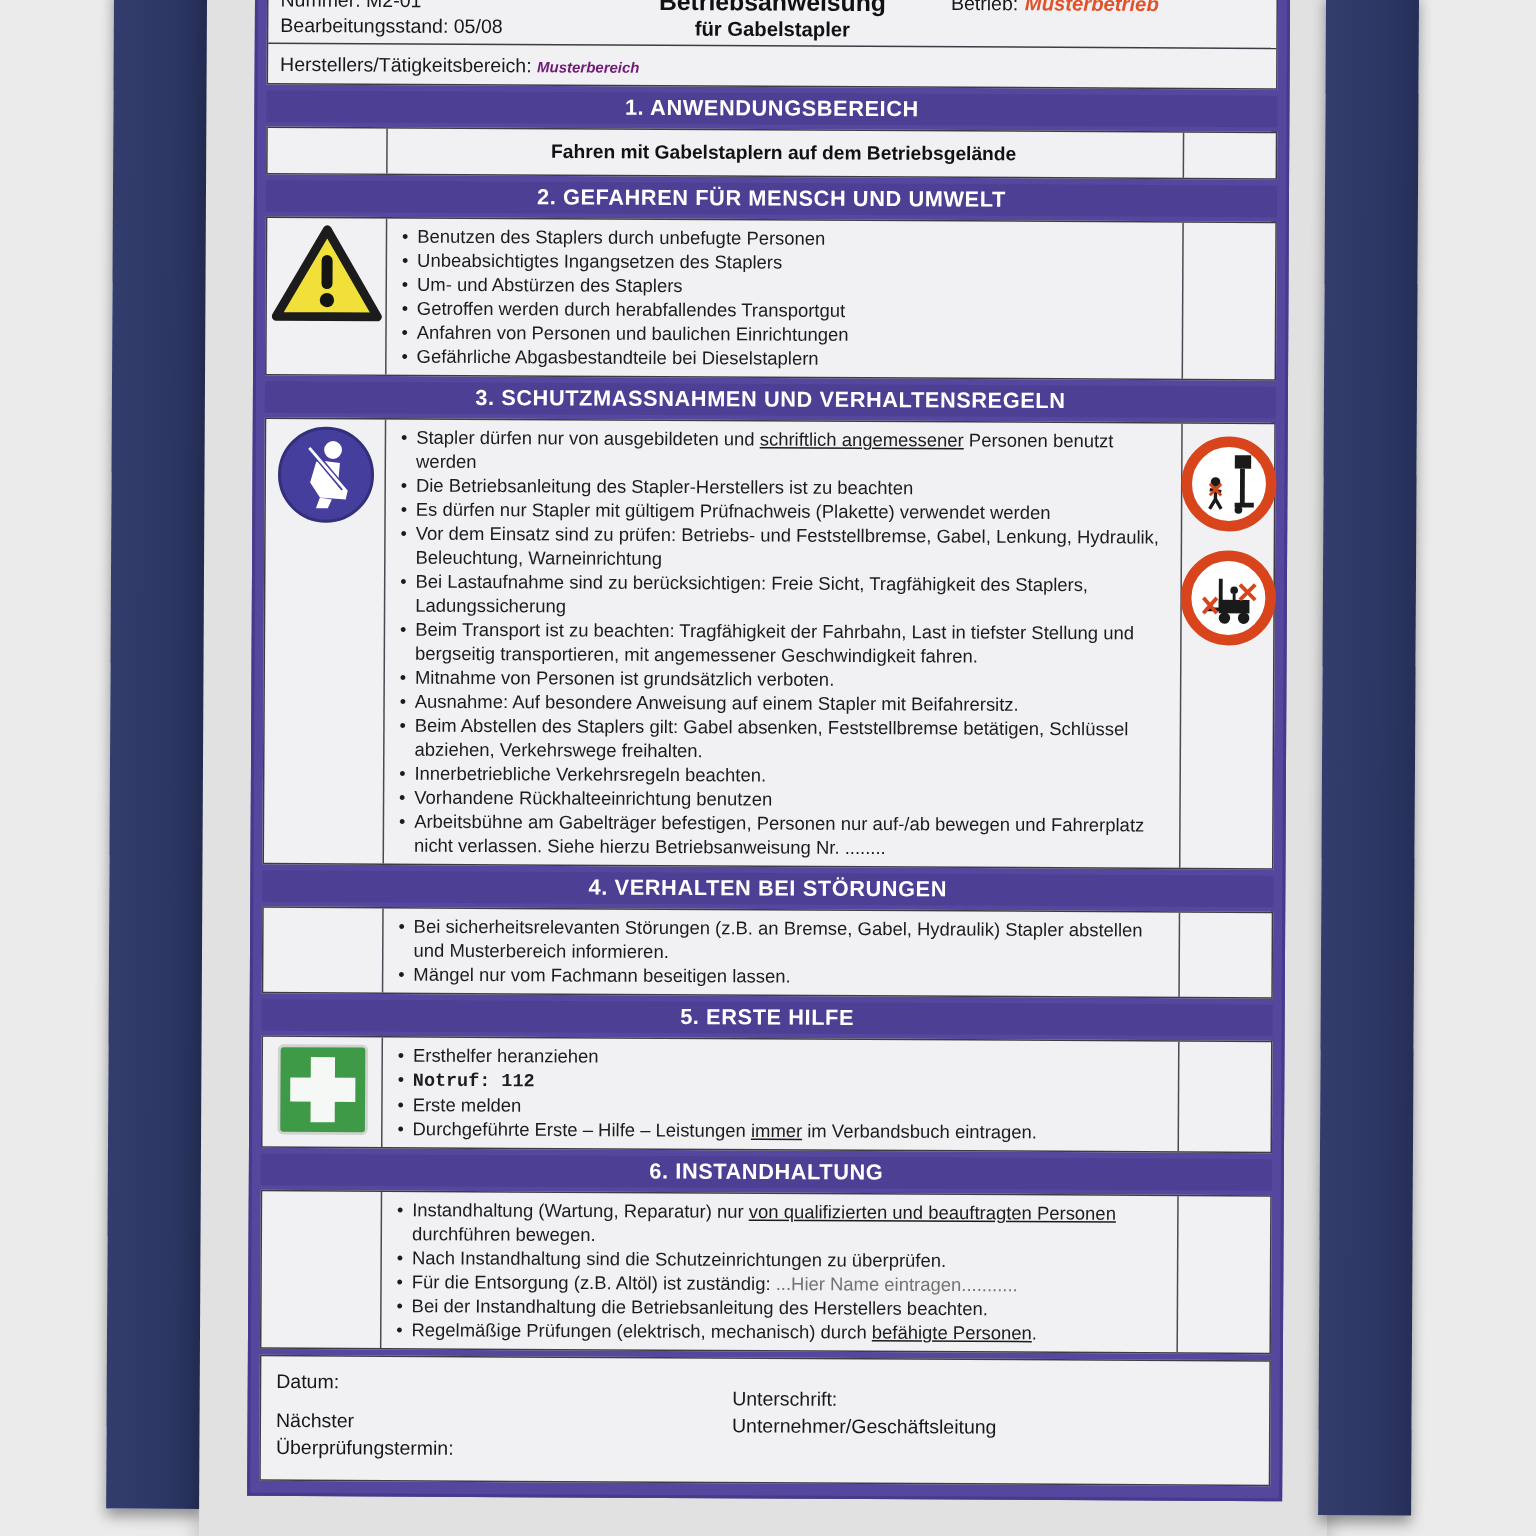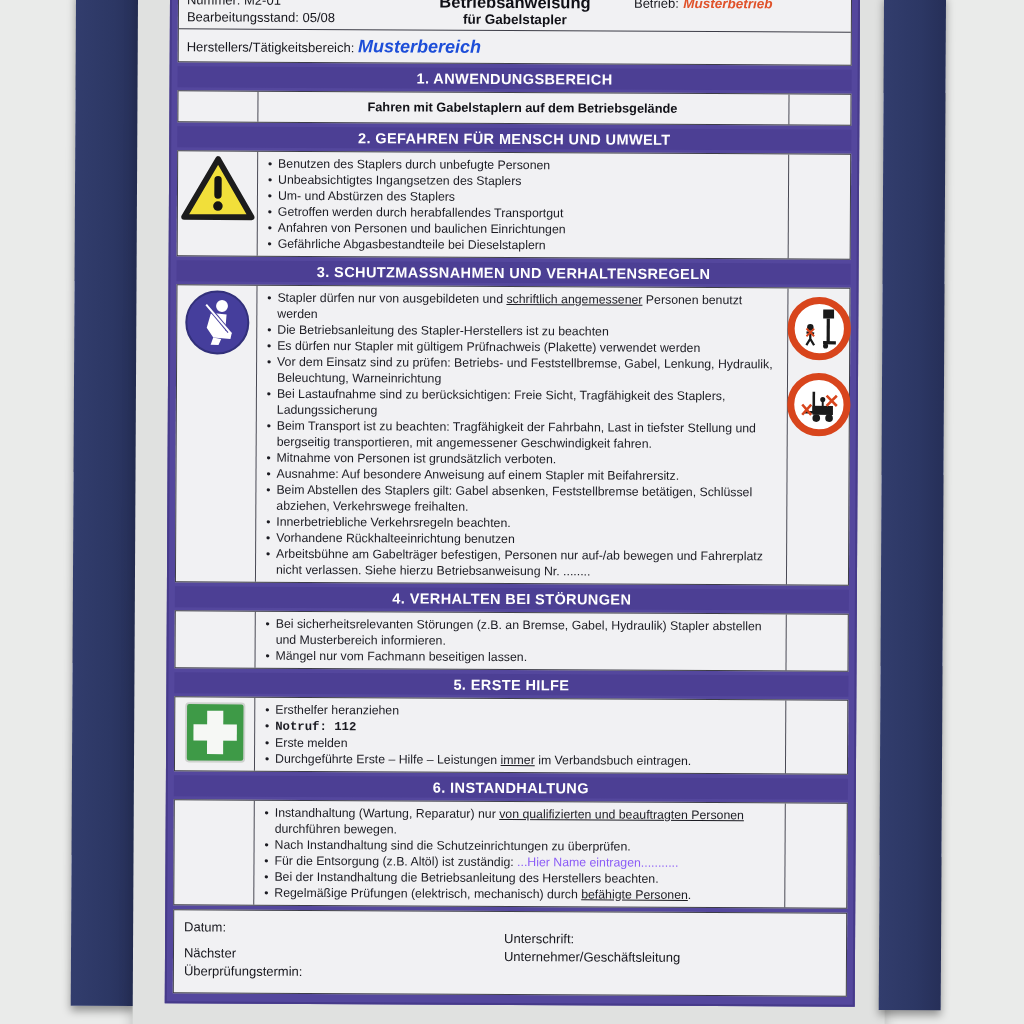--- a/index.html
+++ b/index.html
@@ -50,21 +50,21 @@
   .u { text-decoration:underline; }
   .b { font-weight:bold;font-family:Liberation Mono, monospace; }
 
   .right-icons { position:absolute; top:8px; left:0; right:0; display:flex;
     flex-direction:column; align-items:center; gap:12px; }
 
   
   .footer { margin-top:4px; padding:8px 10px 10px 10px; min-height:84px; position:relative; }
   .f-label { font-size:13px; color:#17171d; line-height:18px; }
   .f-datum { margin-bottom:8px; }
-  .f-right { position:absolute; left:330px; top:18px; }
+  .f-right { position:absolute; left:314px; top:18px; }
 
   svg { display:block; }
 </style>
 </head>
 <body>
 
 <div id="photo">
   <div class="bar bar-left"></div>
   <div class="paper">
     <div class="doc">
@@ -79,21 +79,21 @@
             <div class="hdr-title1">Betriebsanweisung</div>
             <div class="hdr-title2">für Gabelstapler</div>
           </div>
           <div style="padding-left:6px;">
             <span class="hdr-label">Betrieb:</span>
             <span class="hdr-label red-italic" style="font-size: 13.5px; color: rgb(224, 82, 42);">Musterbetrieb</span>
           </div>
         </div>
         <div class="hdr-arb">
           <span>Herstellers/Tätigkeitsbereich:</span>
-          <span class="red-italic" style="font-size: 18px; color: #1d4ed8;">Musterbereich</span>
+          <span class="red-italic" style="font-size: 10px; color: #701a75;">Musterbereich</span>
         </div>
       </div>
 
       <div class="sec-title" style="background: rgb(76, 63, 148);">1. ANWENDUNGSBEREICH</div>
       <div class="whitebox row">
         <div class="cell-left"></div>
         <div class="cell-main">
           <div class="center-bold">Fahren mit Gabelstaplern auf dem Betriebsgelände</div>
         </div>
         <div class="cell-right"></div>
@@ -290,21 +290,21 @@
             <div class="bullet">
               <span class="dot">•</span>
               <span class="txt"><span>Instandhaltung (Wartung, Reparatur) nur </span><span class="u">von qualifizierten und beauftragten Personen</span><span> durchführen bewegen.</span></span>
             </div>
             <div class="bullet">
               <span class="dot">•</span>
               <span class="txt"><span>Nach Instandhaltung sind die Schutzeinrichtungen zu überprüfen.</span></span>
             </div>
             <div class="bullet">
               <span class="dot">•</span>
-              <span class="txt"><span>Für die Entsorgung (z.B. Altöl) ist zuständig: </span><span style="color: #8b5cf6; text-align: right;">...Hier Name eintragen...........</span></span>
+              <span class="txt"><span>Für die Entsorgung (z.B. Altöl) ist zuständig: </span><span style="color: #737373; text-align: right;">...Hier Name eintragen...........</span></span>
             </div>
             <div class="bullet">
               <span class="dot">•</span>
               <span class="txt"><span>Bei der Instandhaltung die Betriebsanleitung des Herstellers beachten.</span></span>
             </div>
             <div class="bullet">
               <span class="dot">•</span>
               <span class="txt"><span>Regelmäßige Prüfungen (elektrisch, mechanisch) durch </span><span class="u">befähigte Personen</span><span>.</span></span>
             </div>
           </div>

